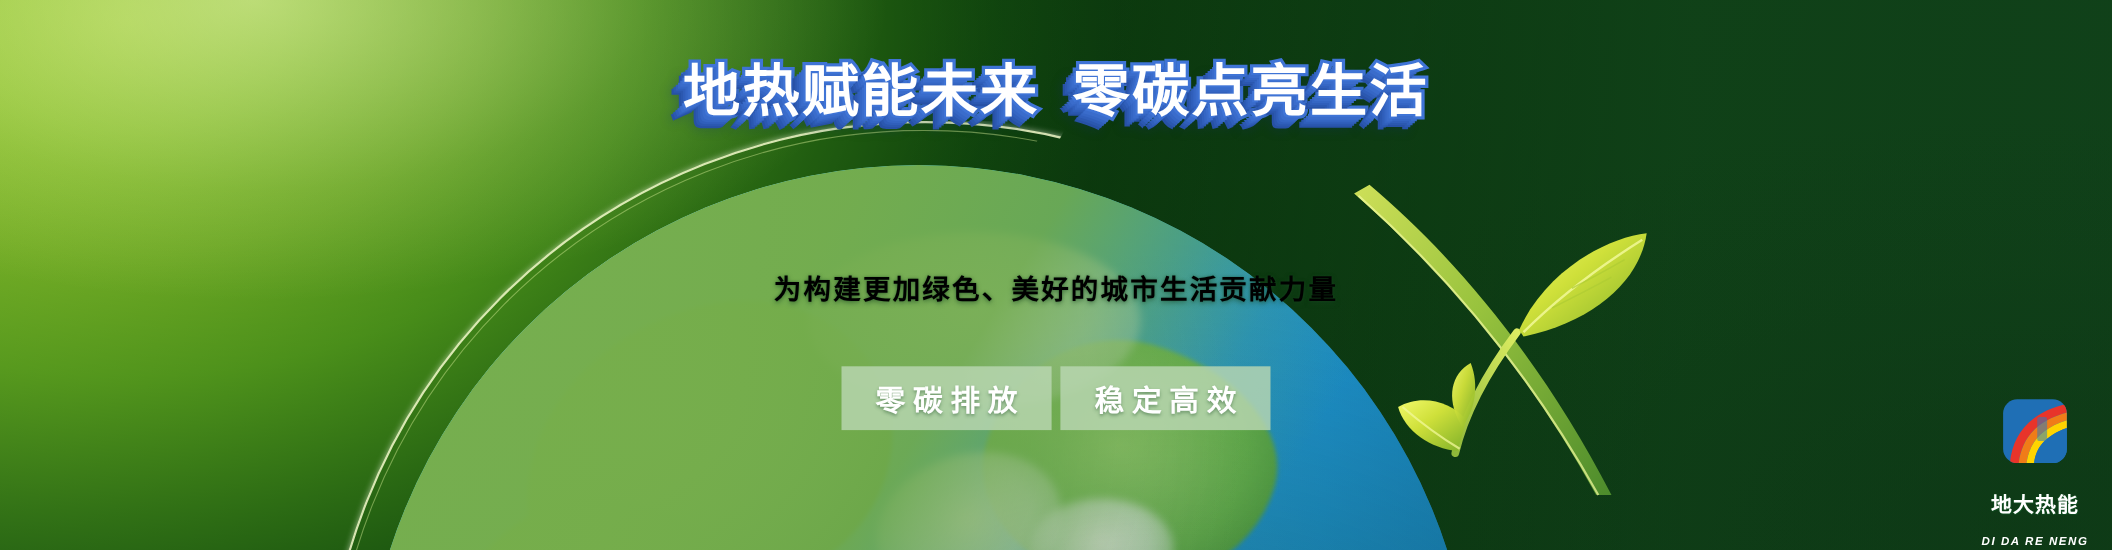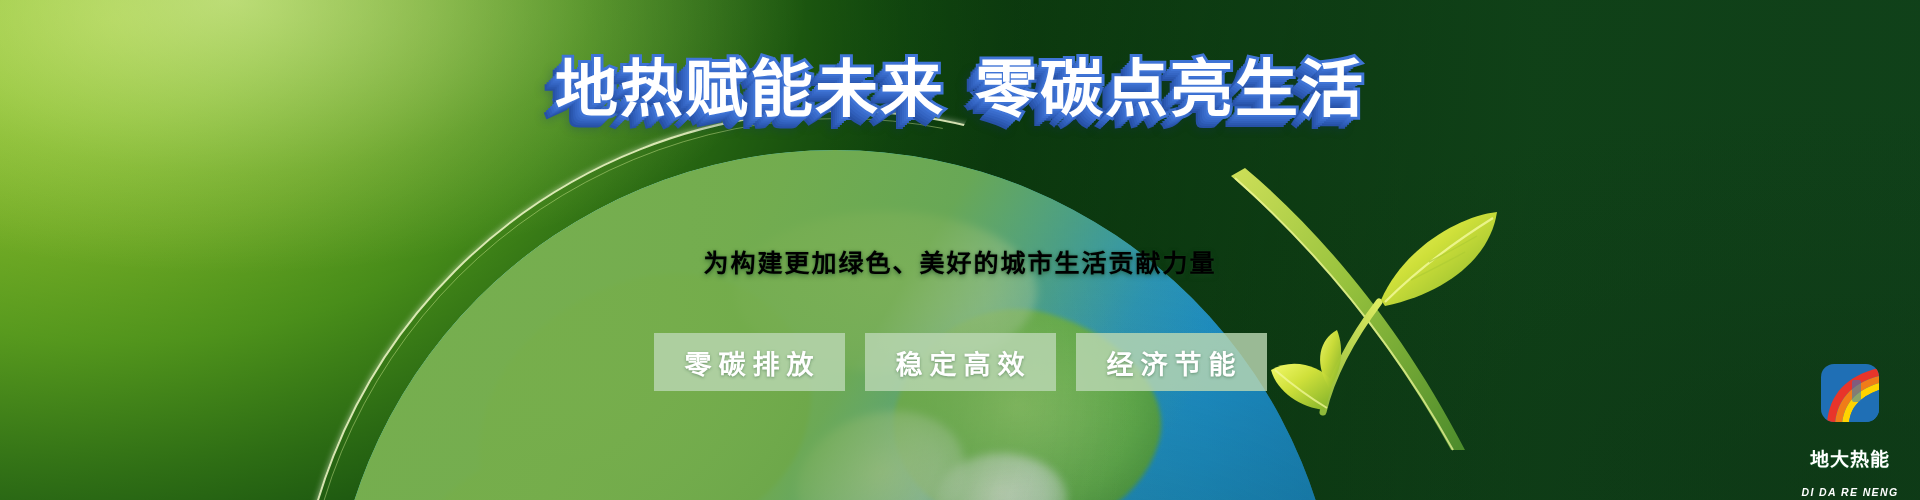--- a/index.html
+++ b/index.html
@@ -163,21 +163,21 @@
   .headline-wrap {
     position: absolute;
     left: 0;
     right: 0;
     top: 52px;
     text-align: center;
     pointer-events: none;
   }
   .headline {
     display: inline-block;
-    font-size: 63px;
+    font-size: 52px;
     line-height: 1;
     font-weight: 700;
     letter-spacing: 2px;
     color: #ffffff;
     font-family: "Liberation Sans", "DejaVu Sans", sans-serif;
     padding: 6px 0;
     -webkit-text-stroke: 6px #3f74d6;
     paint-order: stroke fill;
     text-shadow:
       -2px 2px 0 #3f74d6,
@@ -205,21 +205,21 @@
   }
 
   
   .tag-row {
     position: absolute;
     left: 0;
     right: 0;
     top: 333px;
     display: flex;
     justify-content: center;
-    gap: 20px;
+    gap: 8px;
   }
   .tag {
     min-width: 190px;
     height: 58px;
     display: flex;
     align-items: center;
     justify-content: center;
     background: rgba(186, 215, 178, 0.82);
     color: #ffffff;
     font-size: 27px;
@@ -332,21 +332,20 @@
 
   <div class="headline-wrap">
     <span class="headline"><span>地热赋能未来</span><span class="gap"></span><span>零碳点亮生活</span></span>
   </div>
 
   <div class="subtitle">为构建更加绿色、美好的城市生活贡献力量</div>
 
   <div class="tag-row">
     <div class="tag">零碳排放</div>
     <div class="tag">稳定高效</div>
-    <div class="tag">经济节能</div>
   </div>
 
   <div class="logo">
     <div class="logo-mark">
       <svg width="62" height="62" viewBox="0 0 62 62" xmlns="http://www.w3.org/2000/svg" aria-hidden="true">
         <defs>
           <clipPath id="sqClip">
             <rect x="2" y="2" width="58" height="58" rx="13" ry="13"></rect>
           </clipPath>
         </defs>

